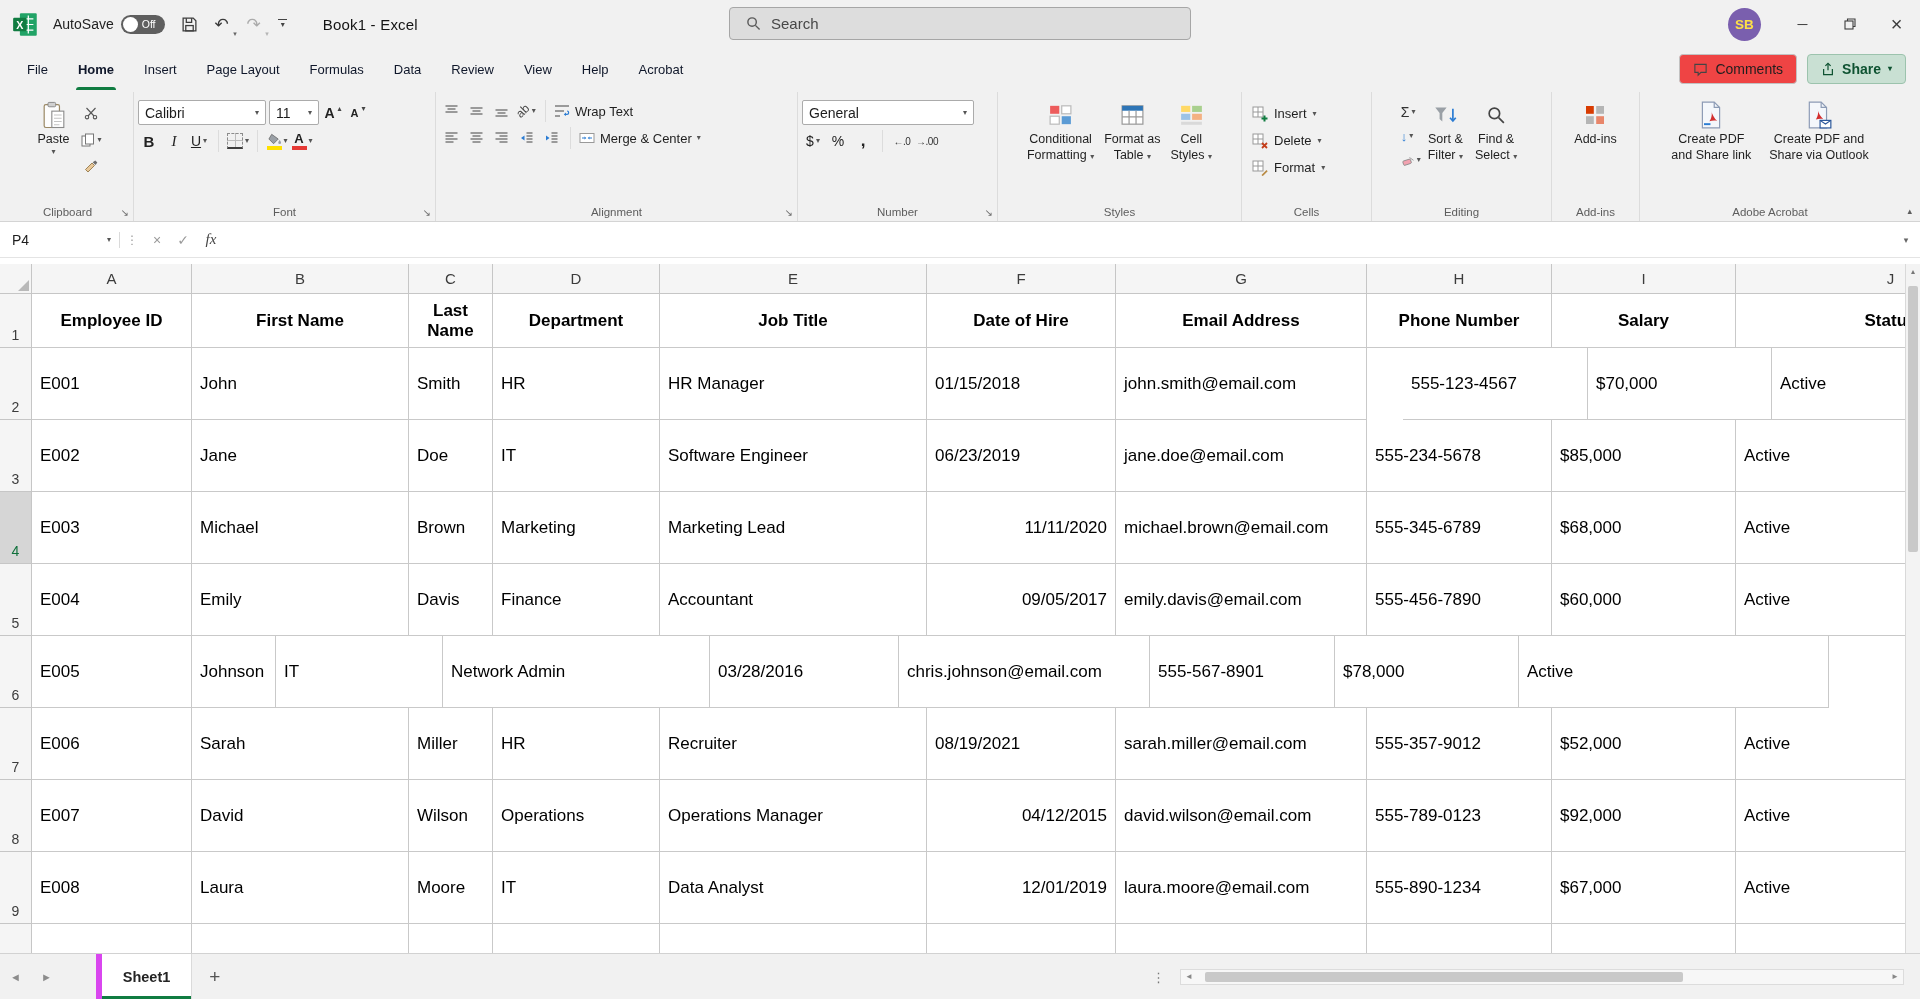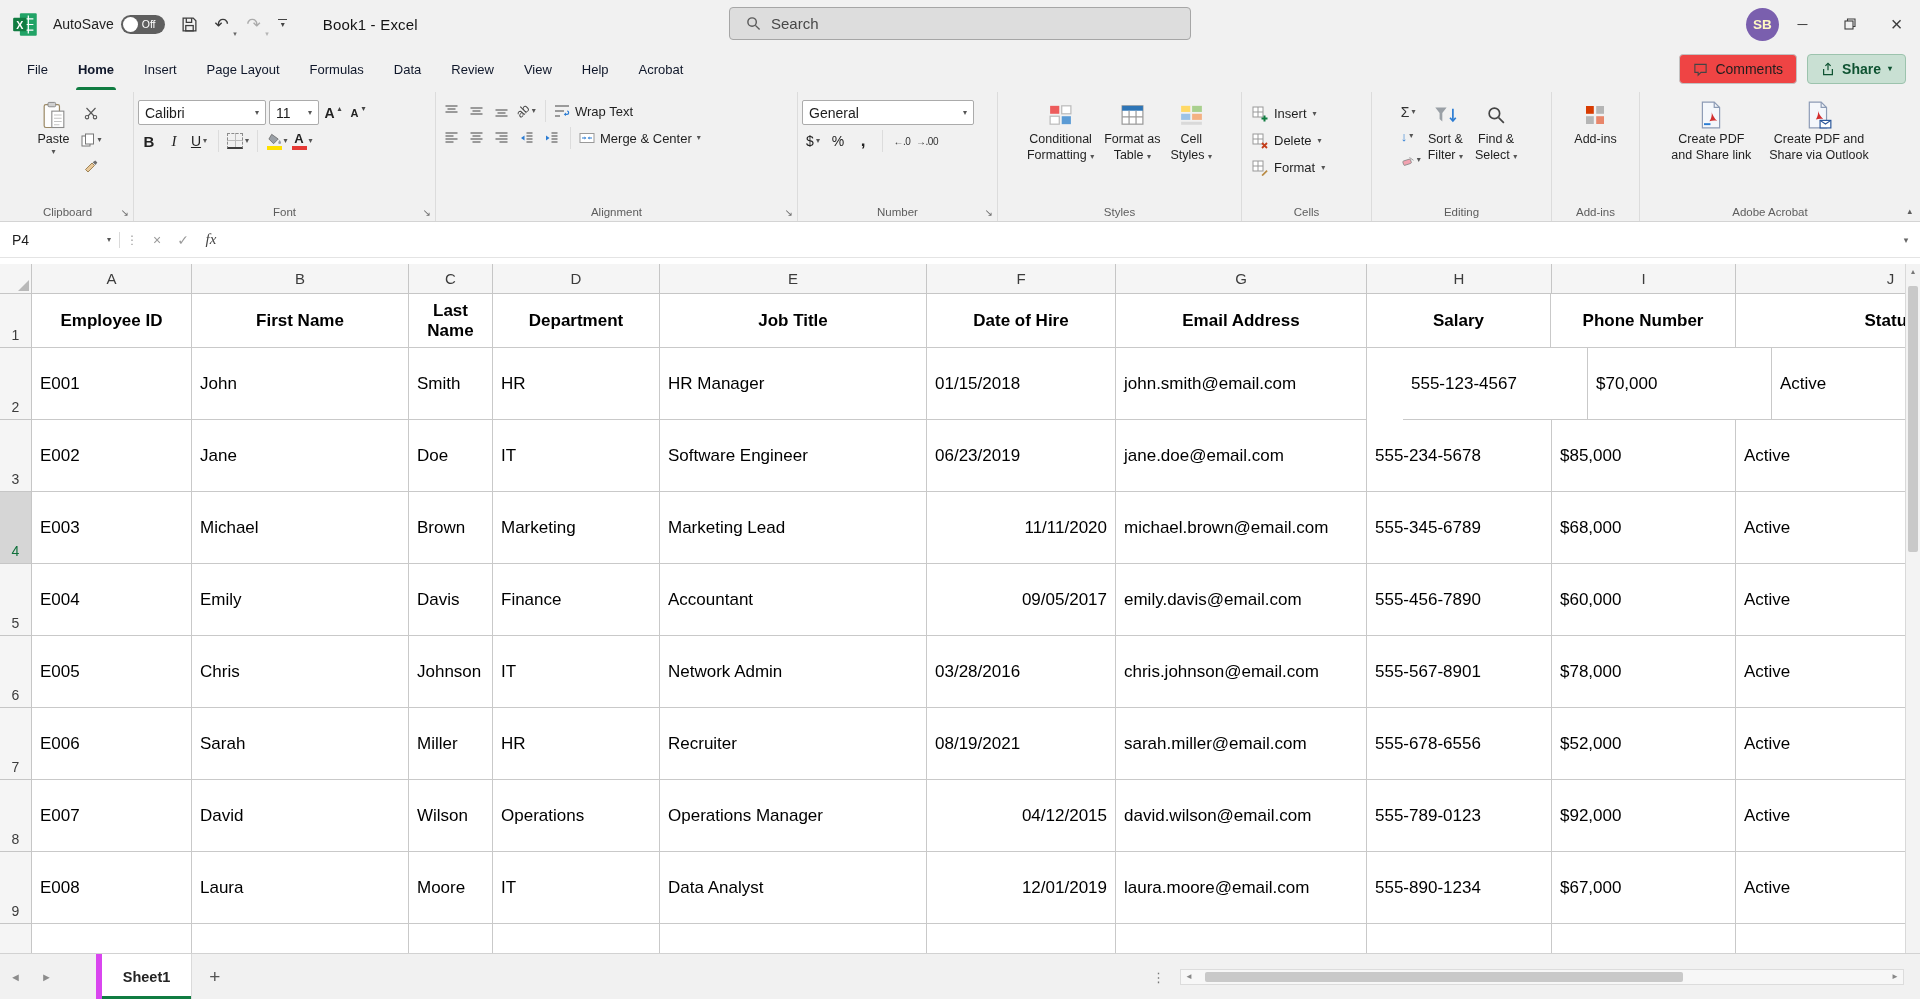--- a/index.html
+++ b/index.html
@@ -19,21 +19,21 @@
 .qatbtn{width:30px;height:30px;display:flex;align-items:center;justify-content:center;color:#3a3a3a;font-size:17px;border-radius:4px;position:relative}
 .qatbtn .chev{position:absolute;right:0px;bottom:2px;font-size:7px;color:#666}
 .qatbtn.disabled{color:#ababab}
 .qatbtn.disabled .chev{color:#b5b5b5}
 .qcust{display:flex;flex-direction:column;align-items:center;justify-content:center;width:24px;height:30px;gap:1px}
 .qcust .bar{width:9px;border-top:1.5px solid #444}
 .qcust .chev{font-size:8px;color:#444}
 .doc-title{margin-left:28px;font-size:15px;color:#141414;letter-spacing:.2px}
 .searchbox{position:absolute;left:50%;top:7px;transform:translateX(-50%);width:462px;height:33px;background:#dddddd;border:1px solid #a6a6a6;border-radius:4px;display:flex;align-items:center;padding-left:16px;gap:10px;color:#474747;font-size:15px}
 .tb-right{margin-left:auto;display:flex;align-items:center;height:100%}
-.avatar{width:33px;height:33px;border-radius:50%;background:#7a5fae;color:#fef9c3;font-size:13.5px;font-weight:700;display:flex;align-items:center;justify-content:center;}
+.avatar{width:33px;height:33px;border-radius:50%;background:#7a5fae;color:#fde047;font-size:13.5px;font-weight:700;display:flex;align-items:center;justify-content:center;margin-right:18px}
 .winbtn{width:47px;height:48px;display:flex;align-items:center;justify-content:center;color:#3d3d3d;font-size:14px}
 .winbtn.close{font-size:20px}
 
 
 .tabrow{height:42px;background:#f1f1f1;display:flex;align-items:center;padding-left:12px;flex:0 0 auto;position:relative}
 .tabs{display:flex;height:100%}
 .tab{padding:0 15px;height:100%;display:flex;align-items:center;font-size:13px;color:#0f172a;position:relative}
 .tab.active{font-weight:700}
 .tab.active::after{content:"";position:absolute;left:13px;right:13px;bottom:0;height:3px;border-radius:3px 3px 0 0;background:#107c41}
 .tr-actions{margin-left:auto;display:flex;gap:10px;margin-right:14px;align-items:center}
@@ -621,22 +621,22 @@
     <div>
         <div class="g-row" style="height: 54px;">
           <div class="gutter">1</div>
           <div class="gcell hcell" style="width: 160px;">Employee ID</div>
           <div class="gcell hcell" style="width: 217px;">First Name</div>
           <div class="gcell hcell" style="width: 84px;">Last Name</div>
           <div class="gcell hcell" style="width: 167px;">Department</div>
           <div class="gcell hcell" style="width: 267px;">Job Title</div>
           <div class="gcell hcell" style="width: 189px;">Date of Hire</div>
           <div class="gcell hcell" style="width: 251px;">Email Address</div>
+          <div class="gcell hcell" style="width: 185px;">Phone Number</div>
           <div class="gcell hcell" style="width: 184px;">Salary</div>
-          <div class="gcell hcell" style="width: 185px;">Phone Number</div>
           <div class="gcell hcell" style="width: 310px;">Status</div>
         </div>
         <div class="g-row" style="height: 72px;">
           <div class="gutter">2</div>
           <div class="gcell" style="width: 160px;">E001</div>
           <div class="gcell" style="width: 217px;">John</div>
           <div class="gcell" style="width: 84px;">Smith</div>
           <div class="gcell" style="width: 167px;">HR</div>
           <div class="gcell" style="width: 267px;">HR Manager</div>
           <div class="gcell" style="width: 189px;">01/15/2018</div>
@@ -680,40 +680,39 @@
           <div class="gcell" style="width: 267px;">Accountant</div>
           <div class="gcell ralign" style="width: 189px;">09/05/2017</div>
           <div class="gcell" style="width: 251px;">emily.davis@email.com</div>
           <div class="gcell" style="width: 185px;">555-456-7890</div>
           <div class="gcell" style="width: 184px;">$60,000</div>
           <div class="gcell" style="width: 310px;">Active</div>
         </div>
         <div class="g-row" style="height: 72px;">
           <div class="gutter">6</div>
           <div class="gcell" style="width: 160px;">E005</div>
-          <div class="gcell" style="width: 217px;">Chris</div>
           <div class="gcell" style="width: 84px;">Johnson</div>
           <div class="gcell" style="width: 167px;">IT</div>
           <div class="gcell" style="width: 267px;">Network Admin</div>
           <div class="gcell" style="width: 189px;">03/28/2016</div>
           <div class="gcell" style="width: 251px;">chris.johnson@email.com</div>
           <div class="gcell" style="width: 185px;">555-567-8901</div>
           <div class="gcell" style="width: 184px;">$78,000</div>
           <div class="gcell" style="width: 310px;">Active</div>
         </div>
         <div class="g-row" style="height: 72px;">
           <div class="gutter">7</div>
           <div class="gcell" style="width: 160px;">E006</div>
           <div class="gcell" style="width: 217px;">Sarah</div>
           <div class="gcell" style="width: 84px;">Miller</div>
           <div class="gcell" style="width: 167px;">HR</div>
           <div class="gcell" style="width: 267px;">Recruiter</div>
           <div class="gcell" style="width: 189px;">08/19/2021</div>
           <div class="gcell" style="width: 251px;">sarah.miller@email.com</div>
-          <div class="gcell" style="width: 185px;">555-678-6556</div>
+          <div class="gcell" style="width: 185px;">555-357-9012</div>
           <div class="gcell" style="width: 184px;">$52,000</div>
           <div class="gcell" style="width: 310px;">Active</div>
         </div>
         <div class="g-row" style="height: 72px;">
           <div class="gutter">8</div>
           <div class="gcell" style="width: 160px;">E007</div>
           <div class="gcell" style="width: 217px;">David</div>
           <div class="gcell" style="width: 84px;">Wilson</div>
           <div class="gcell" style="width: 167px;">Operations</div>
           <div class="gcell" style="width: 267px;">Operations Manager</div>

